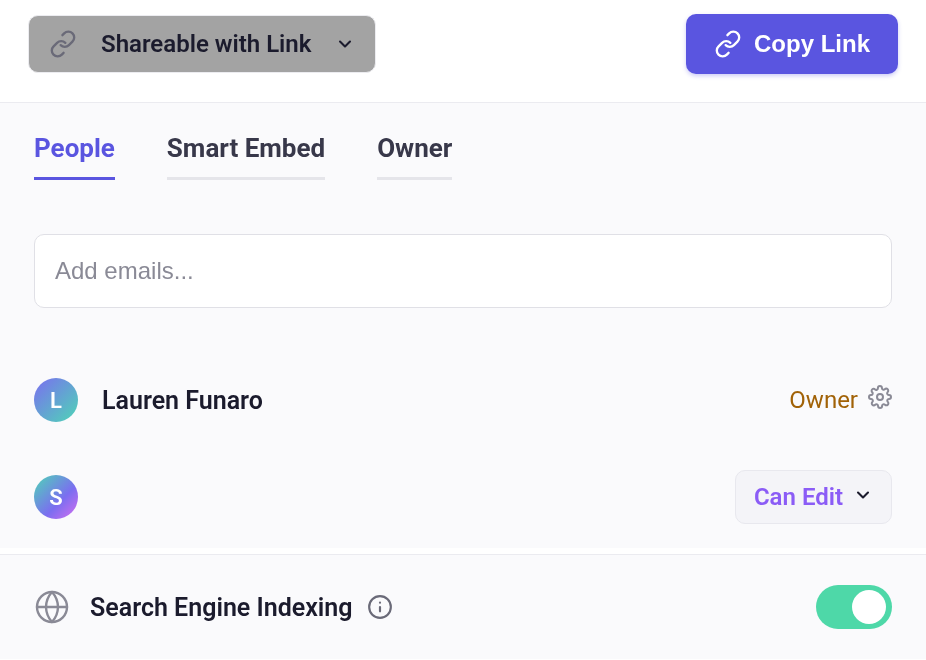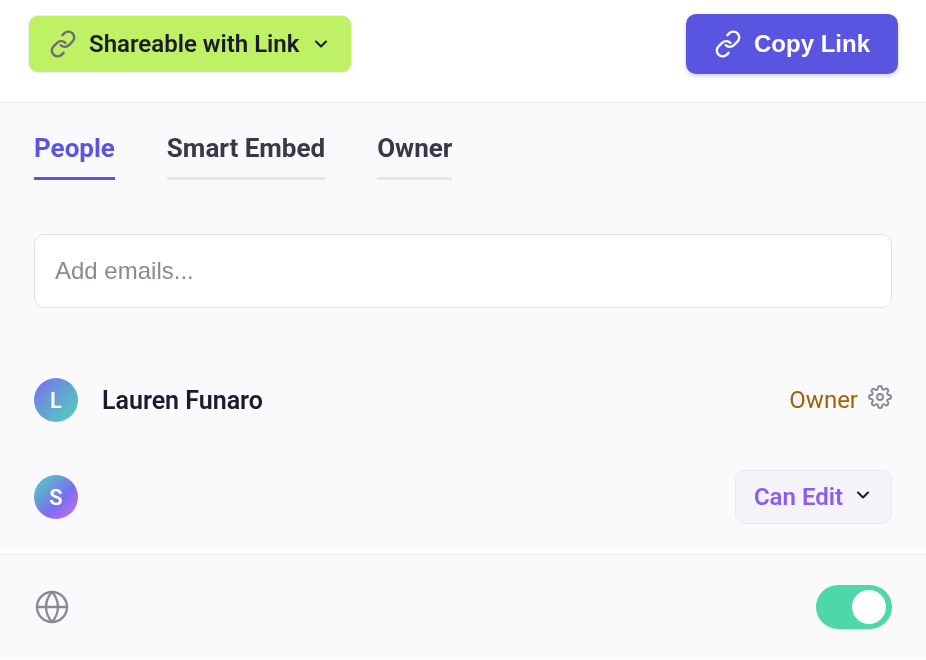--- a/index.html
+++ b/index.html
@@ -13,22 +13,22 @@
   .topbar {
     display: flex;
     justify-content: space-between;
     align-items: center;
     padding: 14px 28px 28px 28px;
     background: #fff;
   }
   .share-dropdown {
     display: flex;
     align-items: center;
-    gap: 12px;
-    background: #bef264;
+    gap: 24px;
+    background: #a3a3a3;
     border: 1px solid #ececf0;
     border-radius: 10px;
     padding: 14px 20px;
     cursor: pointer;
   }
   .share-dropdown .label {
     font-size: 24px;
     font-weight: 600;
     color: #1b1b2d;
   }
@@ -278,17 +278,27 @@
 
 <div class="footer">
   <div class="footer-left">
     <span class="globe-icon">
       <svg viewBox="0 0 24 24" width="36" height="36" fill="none" stroke="#8a8a96" stroke-width="1.6" stroke-linecap="round" stroke-linejoin="round">
         <circle cx="12" cy="12" r="10"></circle>
         <line x1="2" y1="12" x2="22" y2="12"></line>
         <path d="M12 2a15.3 15.3 0 0 1 4 10 15.3 15.3 0 0 1-4 10 15.3 15.3 0 0 1-4-10 15.3 15.3 0 0 1 4-10z"></path>
       </svg>
     </span>
+    <div class="footer-label">
+      <span>Search Engine Indexing</span>
+      <span class="info-icon">
+        <svg viewBox="0 0 24 24" width="26" height="26" fill="none" stroke="#6a6a78" stroke-width="2" stroke-linecap="round" stroke-linejoin="round">
+          <circle cx="12" cy="12" r="10"></circle>
+          <line x1="12" y1="16" x2="12" y2="12"></line>
+          <line x1="12" y1="8" x2="12.01" y2="8"></line>
+        </svg>
+      </span>
+    </div>
   </div>
   <div class="toggle">
     <div class="toggle-knob"></div>
   </div>
 </div>
 
 </body></html>

